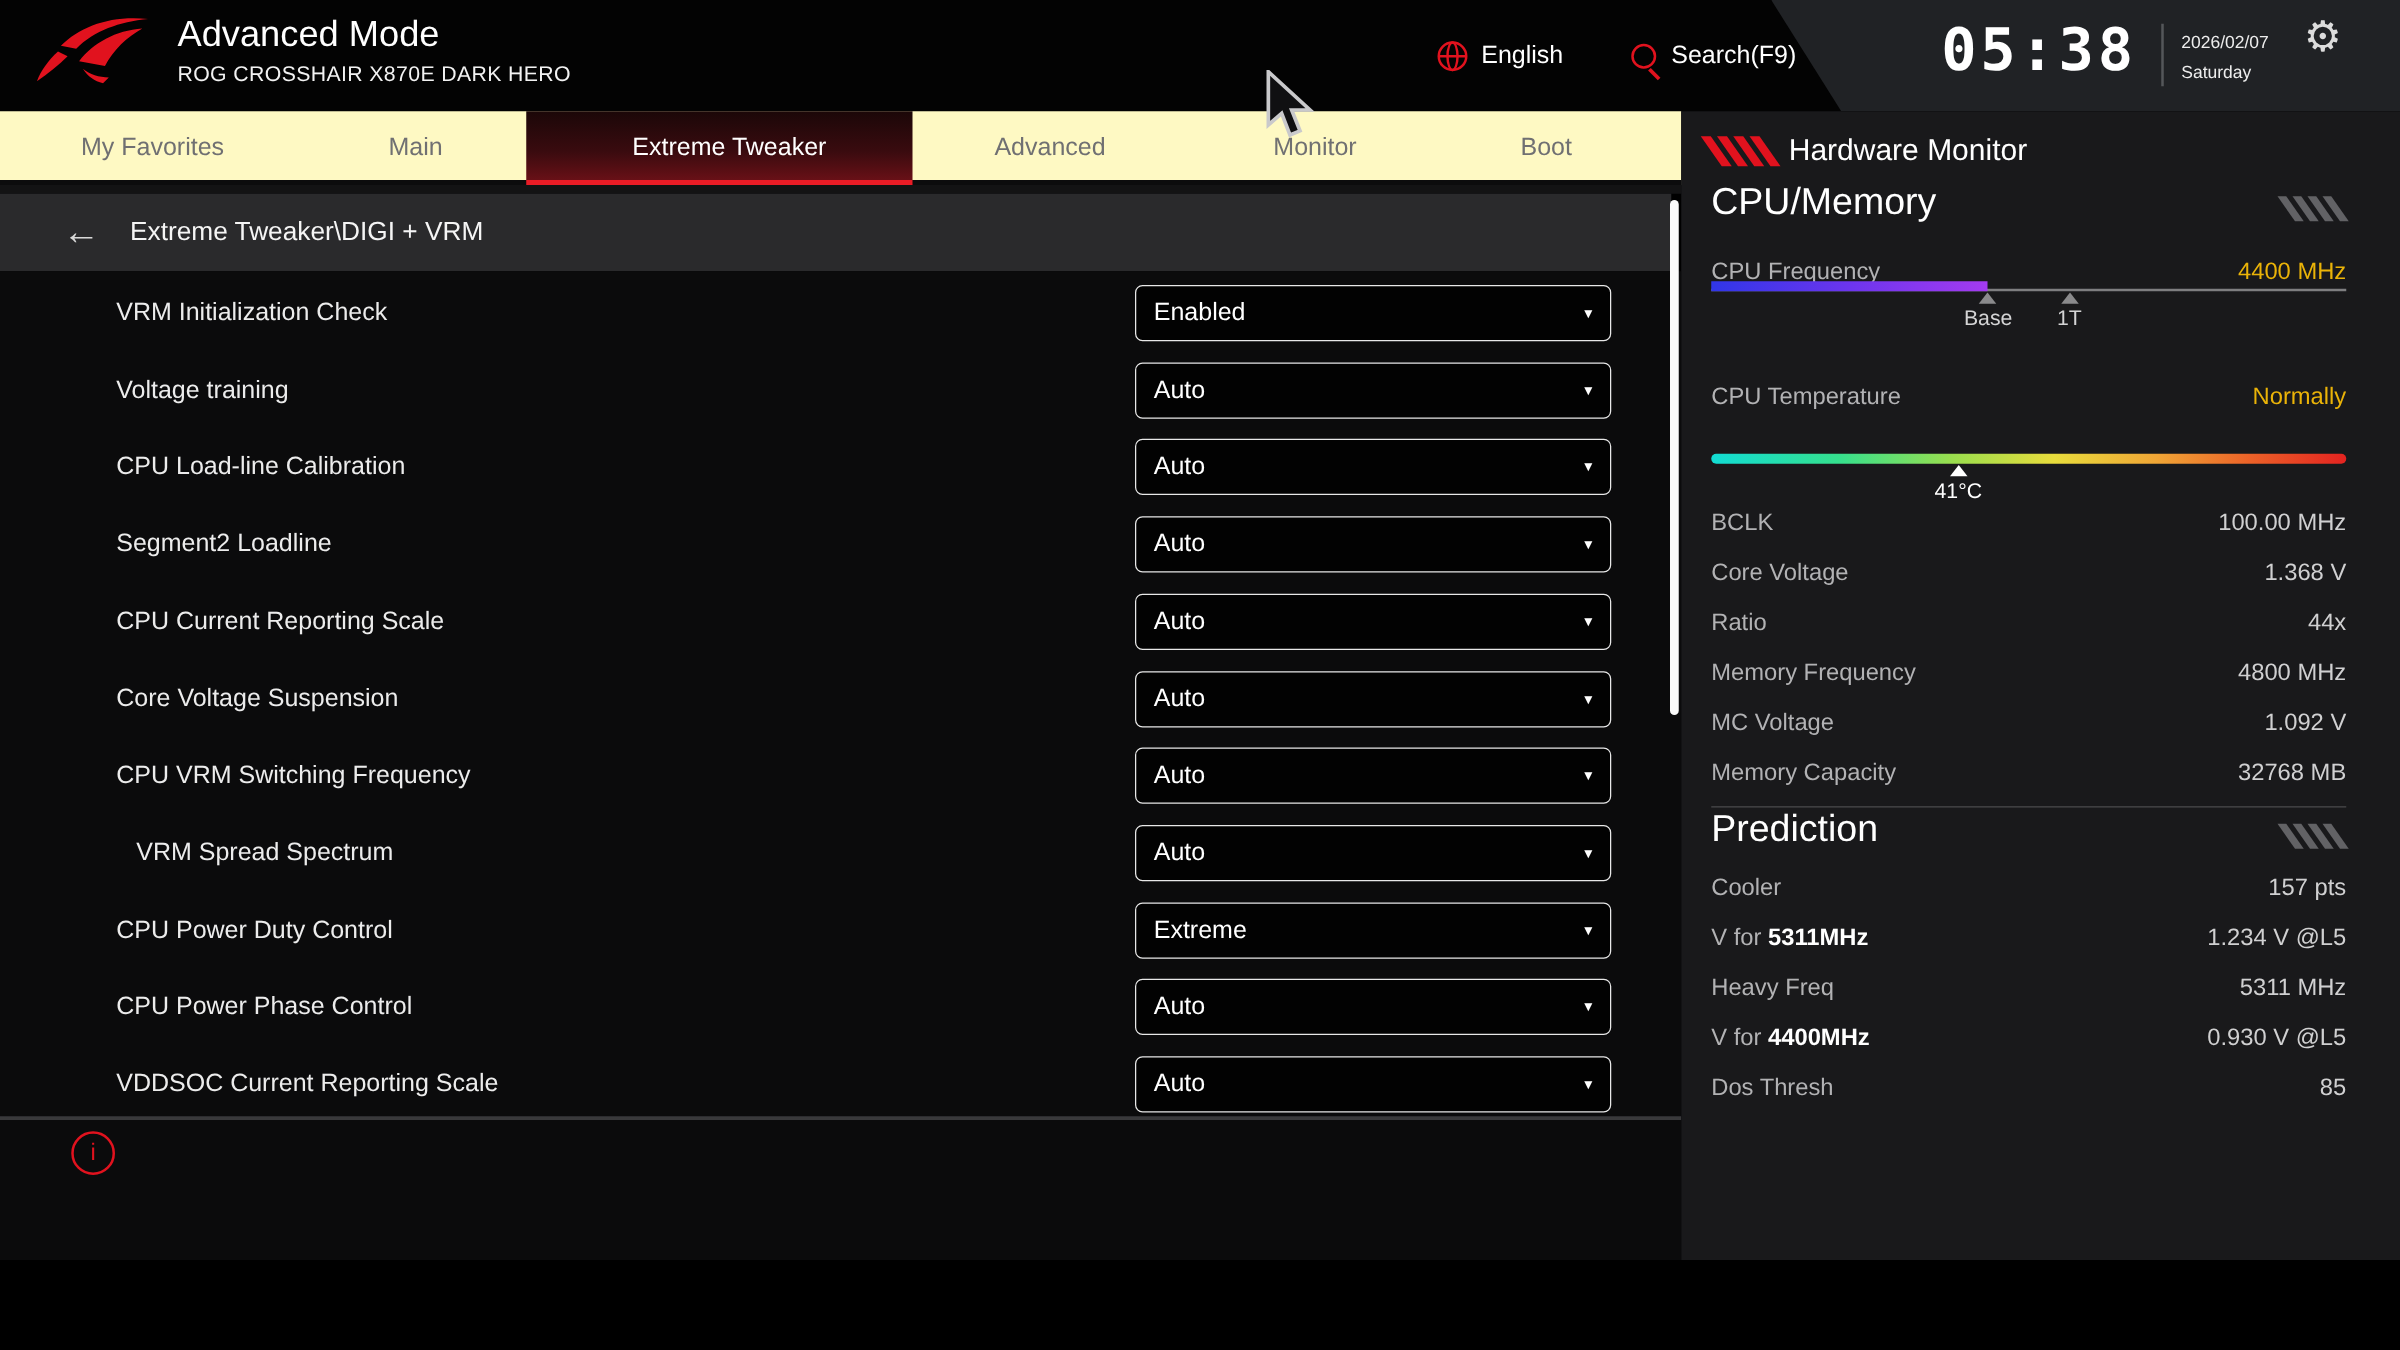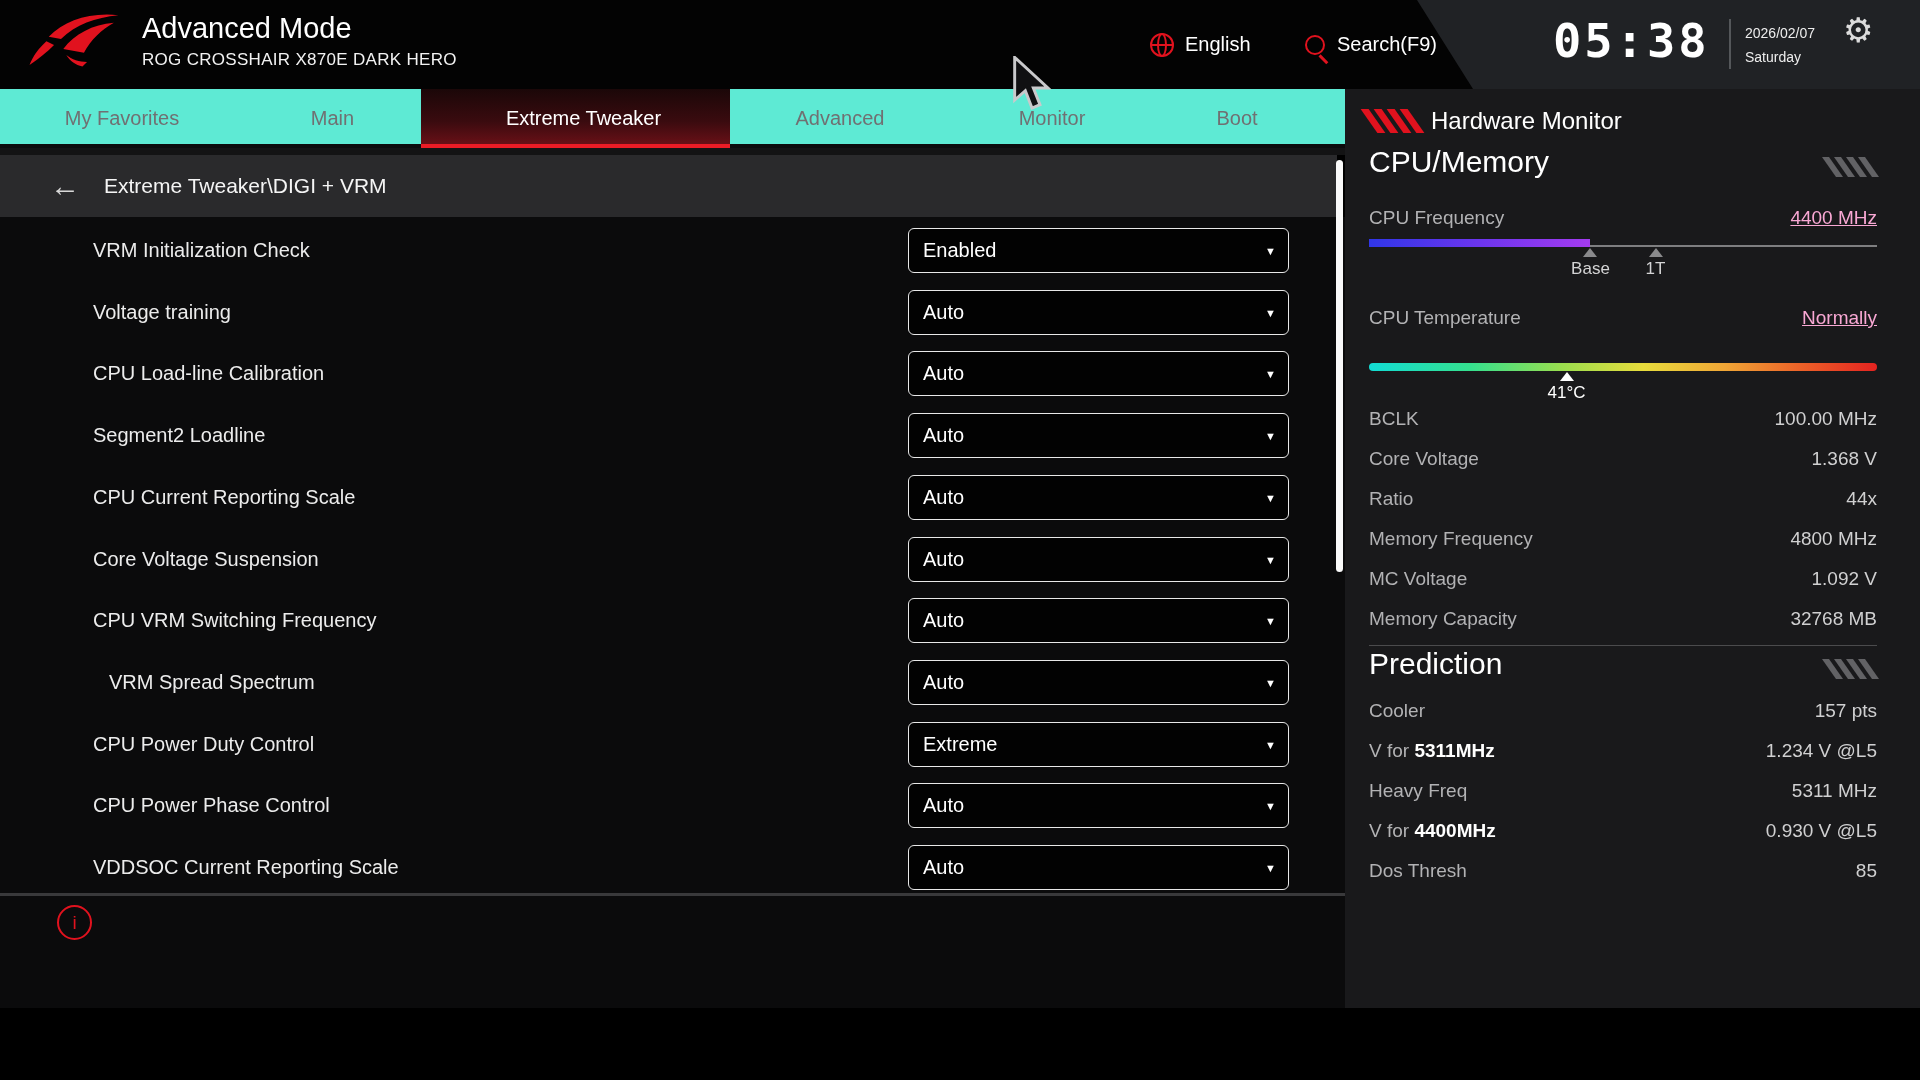--- a/index.html
+++ b/index.html
@@ -23,21 +23,21 @@
   .mag{width:20px;height:20px;border:2px solid #e1121e;border-radius:50%;position:relative;box-sizing:border-box;flex:none;}
   .mag::after{content:"";position:absolute;left:15px;top:17px;width:2.5px;height:11px;background:#e1121e;transform:rotate(-45deg);}
   .clockpanel{position:absolute;left:1417px;right:0;top:0;height:89px;background:#202225;
     clip-path:polygon(0 0,100% 0,100% 100%,56px 100%);}
   .clock-time{position:absolute;left:136px;top:13px;font-family:"DejaVu Sans Mono",monospace;font-weight:bold;
     font-size:47px;letter-spacing:3px;color:#fff;}
   .clock-divider{position:absolute;left:312px;top:19px;width:2px;height:50px;background:#54575a;}
   .clock-date{position:absolute;left:328px;top:21px;font-size:14px;line-height:24px;color:#ededed;}
   .gear{position:absolute;left:426px;top:10px;font-size:34px;color:#dcdcdc;font-family:"DejaVu Sans",sans-serif;}
   
-  .tabbar{position:absolute;top:89px;left:0;width:1345px;height:59px;background:#5eead4;display:flex;}
+  .tabbar{position:absolute;top:89px;left:0;width:1345px;height:59px;background:#fef9c3;display:flex;}
   .tabbar::after{content:"";position:absolute;left:0;bottom:0;width:100%;height:4px;background:#0c0c0d;}
   .tab{height:100%;display:flex;align-items:center;justify-content:center;font-size:20px;color:#707072;position:relative;cursor:default;}
   .tab:nth-child(1){width:244px;}
   .tab:nth-child(2){width:177px;}
   .tab:nth-child(3){width:293px;}
   .tab:nth-child(4){width:220px;}
   .tab:nth-child(5){width:204px;}
   .tab:nth-child(6){width:166px;}
   .tab.active{color:#fff;background:linear-gradient(180deg,#1b0708 0%,#3a0b0f 55%,#701118 100%);padding-left:16px;}
   .tab.active::after{content:"";position:absolute;left:0;bottom:0;width:100%;height:4px;background:#ea1c26;z-index:2;}
@@ -63,21 +63,21 @@
   .sidebar{position:absolute;top:89px;left:1345px;width:575px;height:919px;background:#19191b;}
   .stripes{display:flex;gap:5px;}
   .stripe{width:8px;height:24px;background:#e1121e;transform:skewX(35deg);}
   .stripe.gray{width:7px;height:20px;background:#626265;}
   .hm-header{position:absolute;top:18px;left:24px;display:flex;align-items:center;gap:15px;}
   .hm-title{font-size:24px;color:#fff;}
   .sec-title{position:absolute;left:24px;font-size:30px;color:#fff;}
   .sec-stripes{position:absolute;right:48px;}
   .mon-row{position:absolute;left:24px;right:43px;display:flex;justify-content:space-between;font-size:19px;}
   .mon-label{color:#b2b2b4;}
-  .mon-value{color:#f9a8d4;text-decoration:underline;}
+  .mon-value{color:#eab308;}
   .bar{position:absolute;left:24px;right:43px;height:8px;}
   .freq-underline{position:absolute;left:0;right:0;bottom:0;height:2px;background:#7e7e80;}
   .freq-fill{position:absolute;left:0;top:0;height:8px;background:linear-gradient(90deg,#3036e8,#6c35ee,#a43bf0);}
   .temp-fill{position:absolute;left:0;top:0;height:8px;width:100%;border-radius:4px;
     background:linear-gradient(90deg,#12dcd4 0%,#35e08e 20%,#9ade4e 38%,#e8dc3c 54%,#f0a636 70%,#ec6128 85%,#e42320 100%);}
   .marker{position:absolute;transform:translateX(-50%);}
   .tri-up{width:0;height:0;border-left:7px solid transparent;border-right:7px solid transparent;border-bottom:9px solid #8a8a8c;}
   .tri-up.white{border-bottom-color:#fff;}
   .marker-label{position:absolute;transform:translateX(-50%);font-size:17px;color:#d4d4d5;white-space:nowrap;}
   .marker-label.white{color:#fff;}
@@ -257,21 +257,21 @@
     <span class="stripe gray"></span>
       <span class="stripe gray"></span>
       <span class="stripe gray"></span>
       <span class="stripe gray"></span>
   </span>
 
   <div class="mon-row" style="top:118px;">
     <span class="mon-label">CPU Frequency</span>
     <span class="mon-value">4400 MHz</span>
   </div>
-  <div class="bar" style="top:150px;">
+  <div class="bar" style="top:136px;">
     <div class="freq-underline"></div>
     <div class="freq-fill" style="width: 43.6%;"></div>
     <div class="marker" style="top: 9px; left: 43.6%;">
         <div class="tri-up"></div>
       </div>
     <div class="marker" style="top: 9px; left: 56.4%;">
         <div class="tri-up"></div>
       </div>
     <div class="marker-label" style="top: 20px; left: 43.6%;">Base</div>
     <div class="marker-label" style="top: 20px; left: 56.4%;">1T</div>

